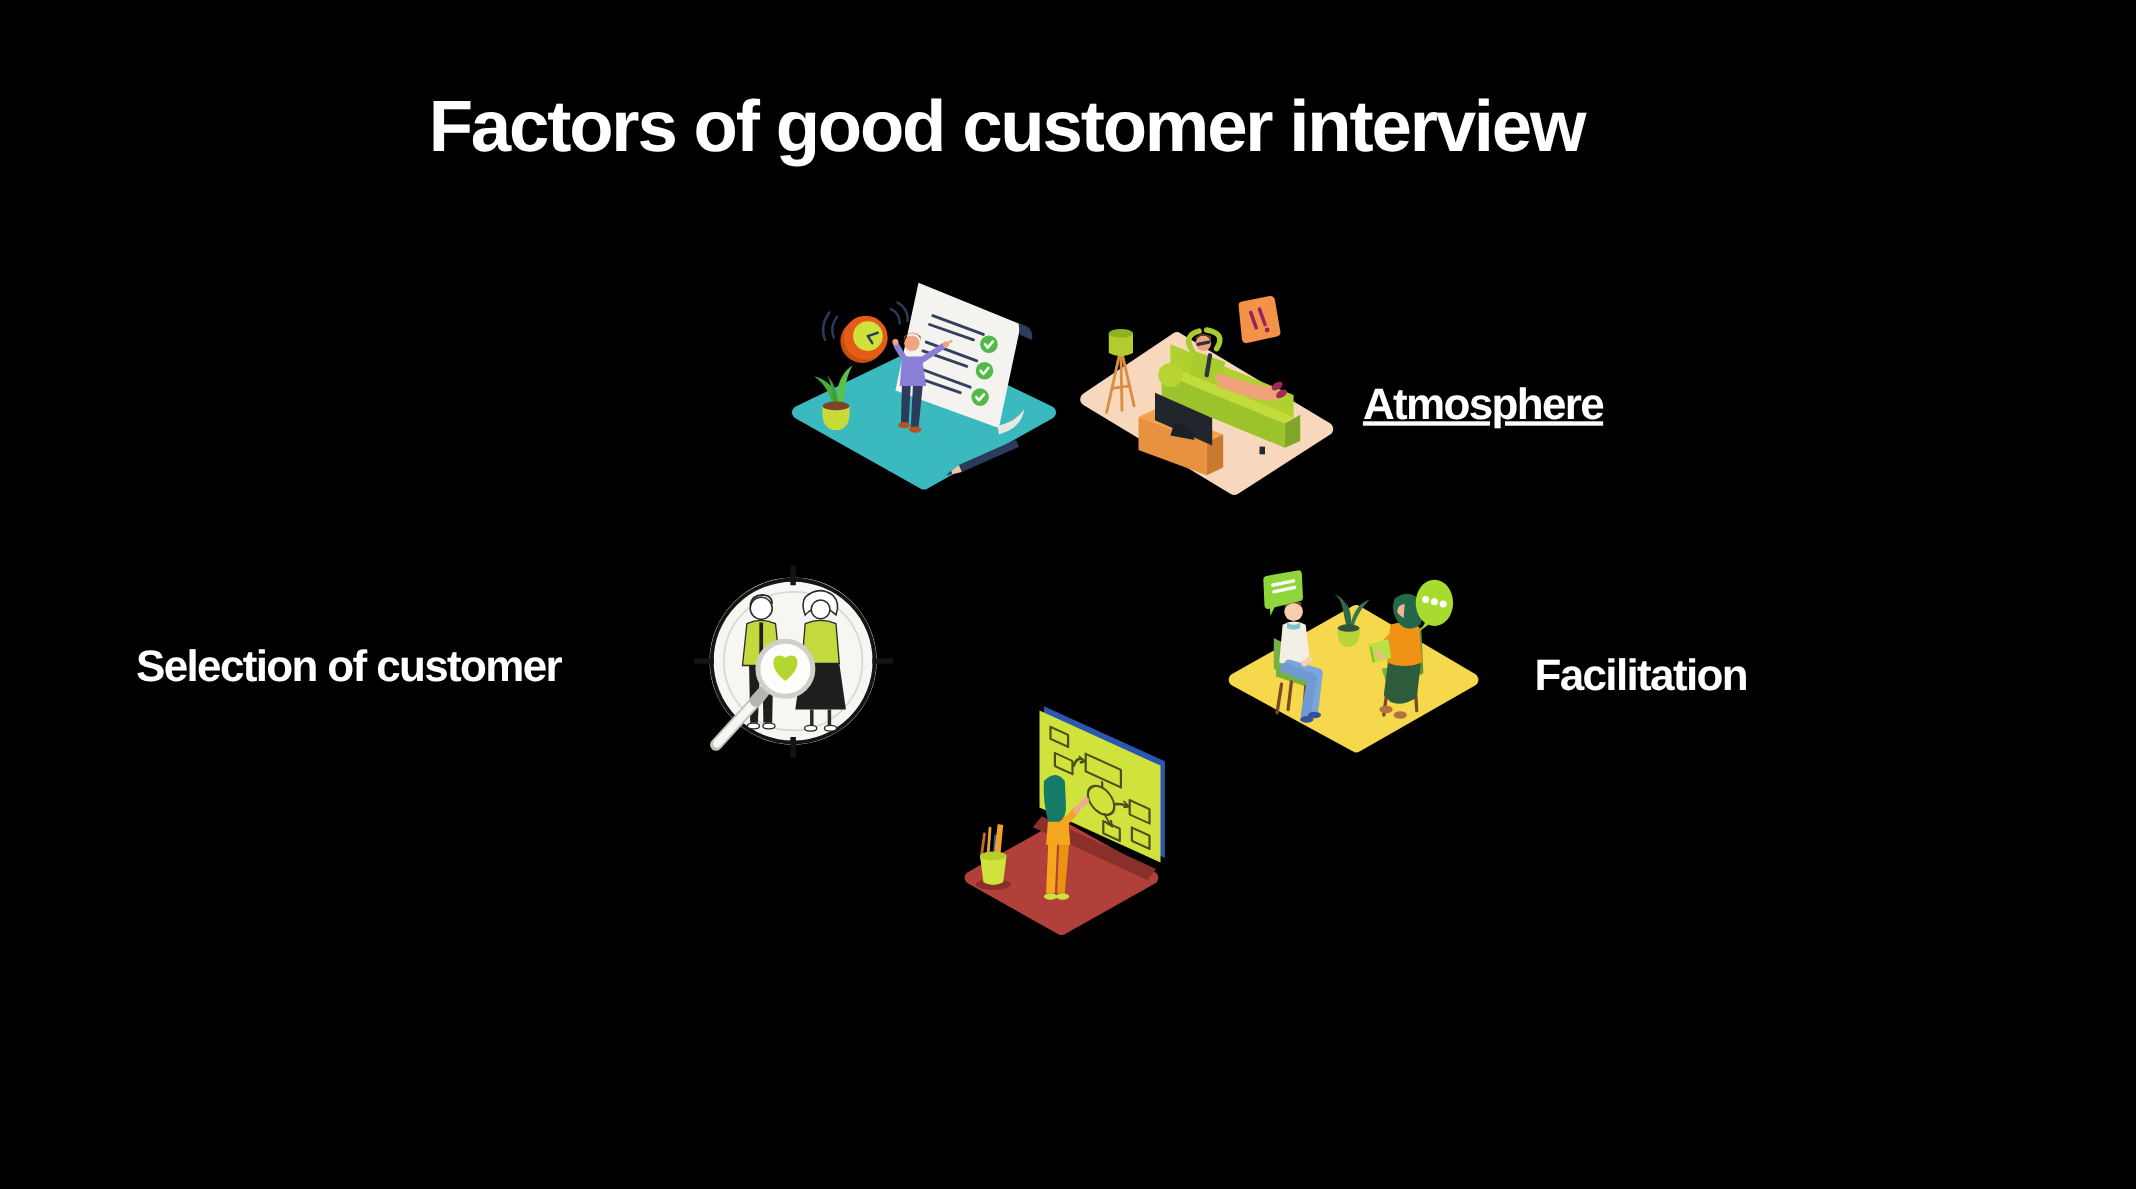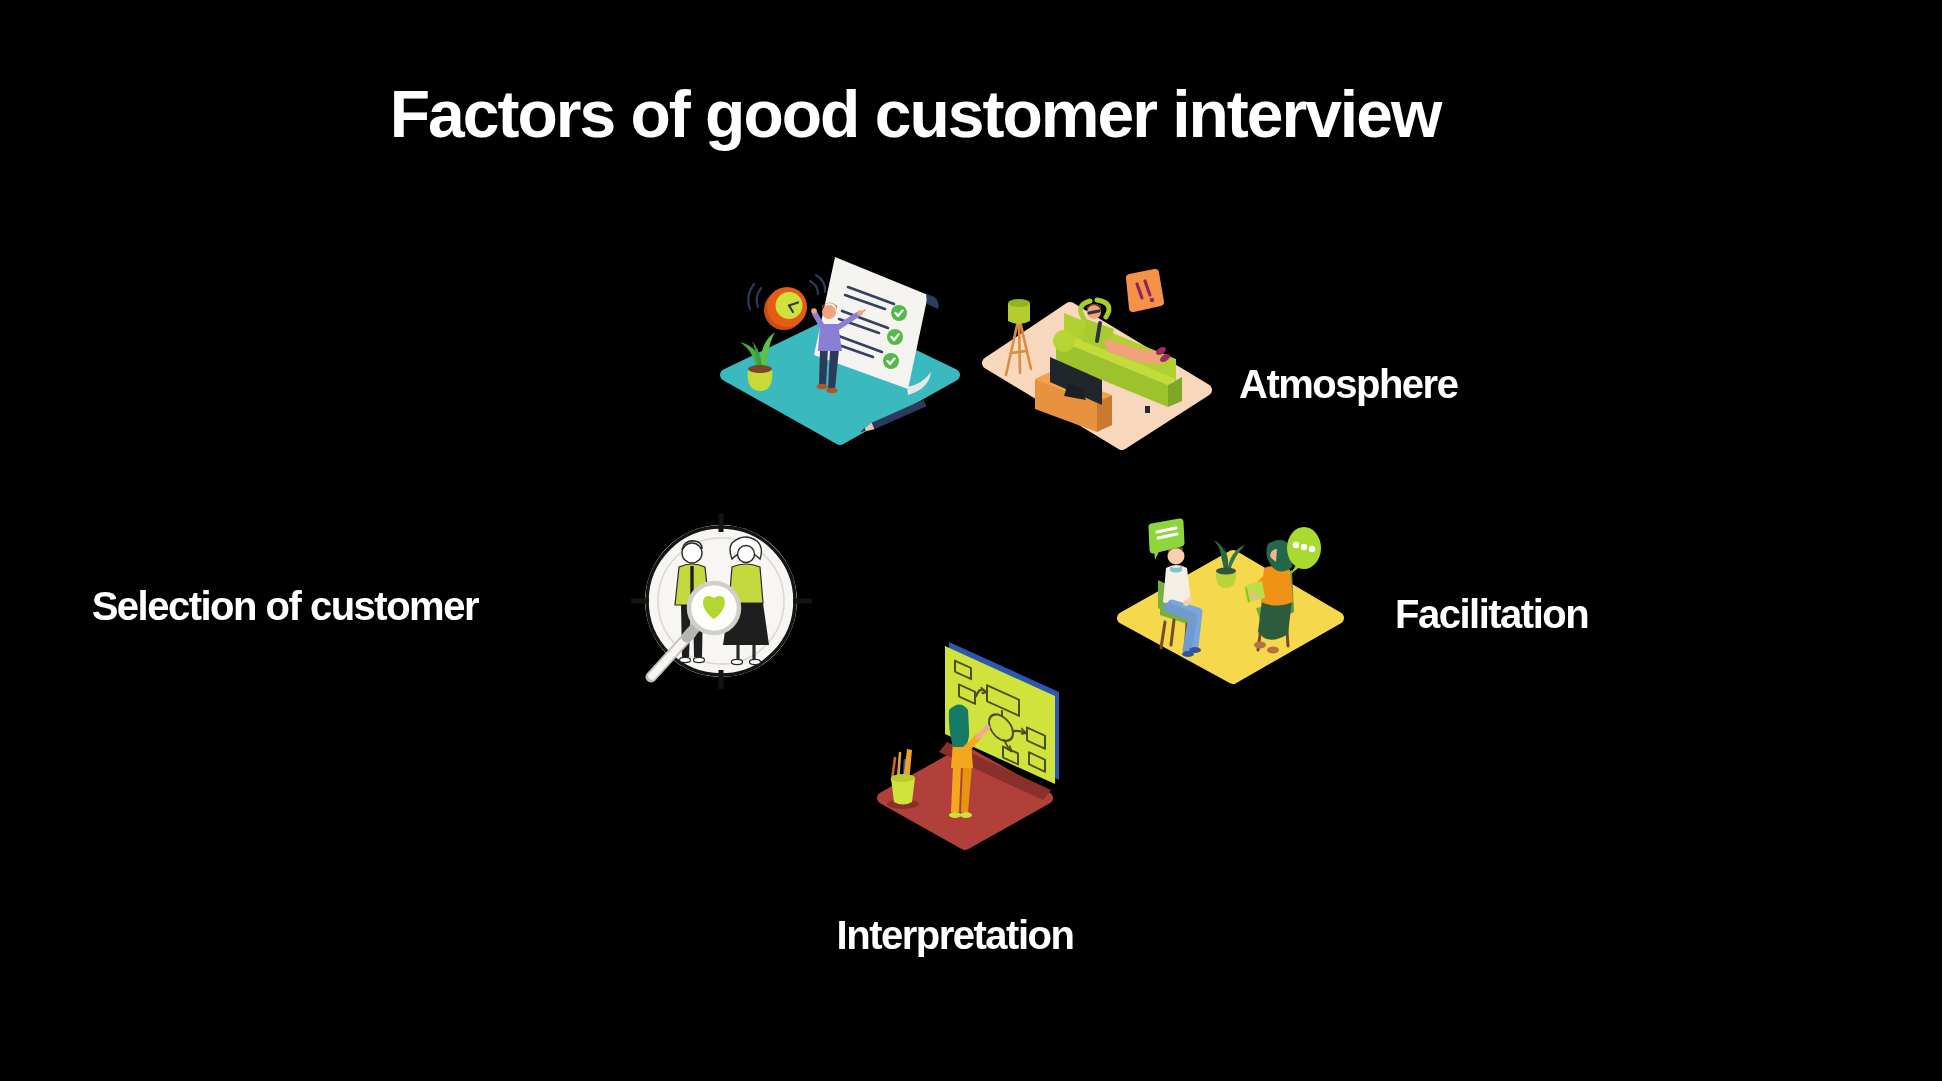--- a/index.html
+++ b/index.html
@@ -3,22 +3,22 @@
 <meta charset="utf-8">
 <style>
   html,body{margin:0;padding:0;background:#000;}
   .slide{position:relative;width:1830px;height:1081px;background:#000;overflow:hidden;
          font-family:"Liberation Sans",sans-serif;}
   .title{position:absolute;left:0;right:0;top:81px;text-align:center;color:#fff;
          font-size:66px;font-weight:700;letter-spacing:-2px;line-height:1;white-space:nowrap;}
   .label{position:absolute;color:#fff;font-size:40px;font-weight:700;letter-spacing:-1.5px;
          line-height:1;white-space:nowrap;}
   .lbl-interview-script{right:1284px;top:348px;}
-  .lbl-atmosphere{left:1239px;top:364px;}
-  .lbl-selection{right:1352px;top:586px;}
+  .lbl-atmosphere{left:1239px;top:348px;text-decoration:underline;}
+  .lbl-selection{right:1320px;top:586px;}
   .lbl-facilitation{left:1395px;top:594px;text-align:right;}
   .lbl-interpretation{left:955px;top:915px;transform:translateX(-50%);}
   .illus{position:absolute;}
   .il-script{left:710px;top:245px;}
   .il-atmosphere{left:980px;top:255px;}
   .il-selection{left:625px;top:505px;}
   .il-facilitation{left:1110px;top:510px;}
   .il-interpretation{left:865px;top:630px;}
 </style>
 </head>
@@ -253,21 +253,20 @@
     </g>
     <g>
       <ellipse cx="194" cy="38" rx="17" ry="21" fill="#a8db2f"></ellipse>
       <path d="M186,55 Q182,64 173,68 Q183,63 191,56 Z" fill="#a8db2f"></path>
       <circle cx="186" cy="35" r="3.2" fill="#fff"></circle>
       <circle cx="194" cy="37" r="3.2" fill="#fff"></circle>
       <circle cx="202" cy="39" r="3.2" fill="#fff"></circle>
     </g>
   </svg>
 
-  <div class="label lbl-interpretation">Interpretation</div>
   <svg class="illus il-interpretation" width="230" height="230" viewBox="0 0 230 230" role="img" aria-label="Person explaining a flowchart on a lime board standing on a red platform">
     <polygon points="18,168 100,122 182,168 100,214" fill="#b2403a" stroke="#b2403a" stroke-width="12" stroke-linejoin="round"></polygon>
     <polygon points="82,112 186,160 178,170 74,122" fill="#8a2f2a"></polygon>
     <ellipse cx="38" cy="174" rx="16" ry="5" fill="#8a2f2a"></ellipse>
     <g>
       <polygon points="84,12 194,62 194,150 84,100" fill="#2b57b0"></polygon>
       <polygon points="80,16 190,66 190,154 80,104" fill="#cfe33c"></polygon>
       <g transform="translate(84,22)">
         <g transform="matrix(1,0.4545,0,1,0,0)" stroke="#4a4f1f" stroke-width="2" fill="none" stroke-linejoin="round" stroke-linecap="round">
           <rect x="6" y="6" width="16" height="11"></rect>

